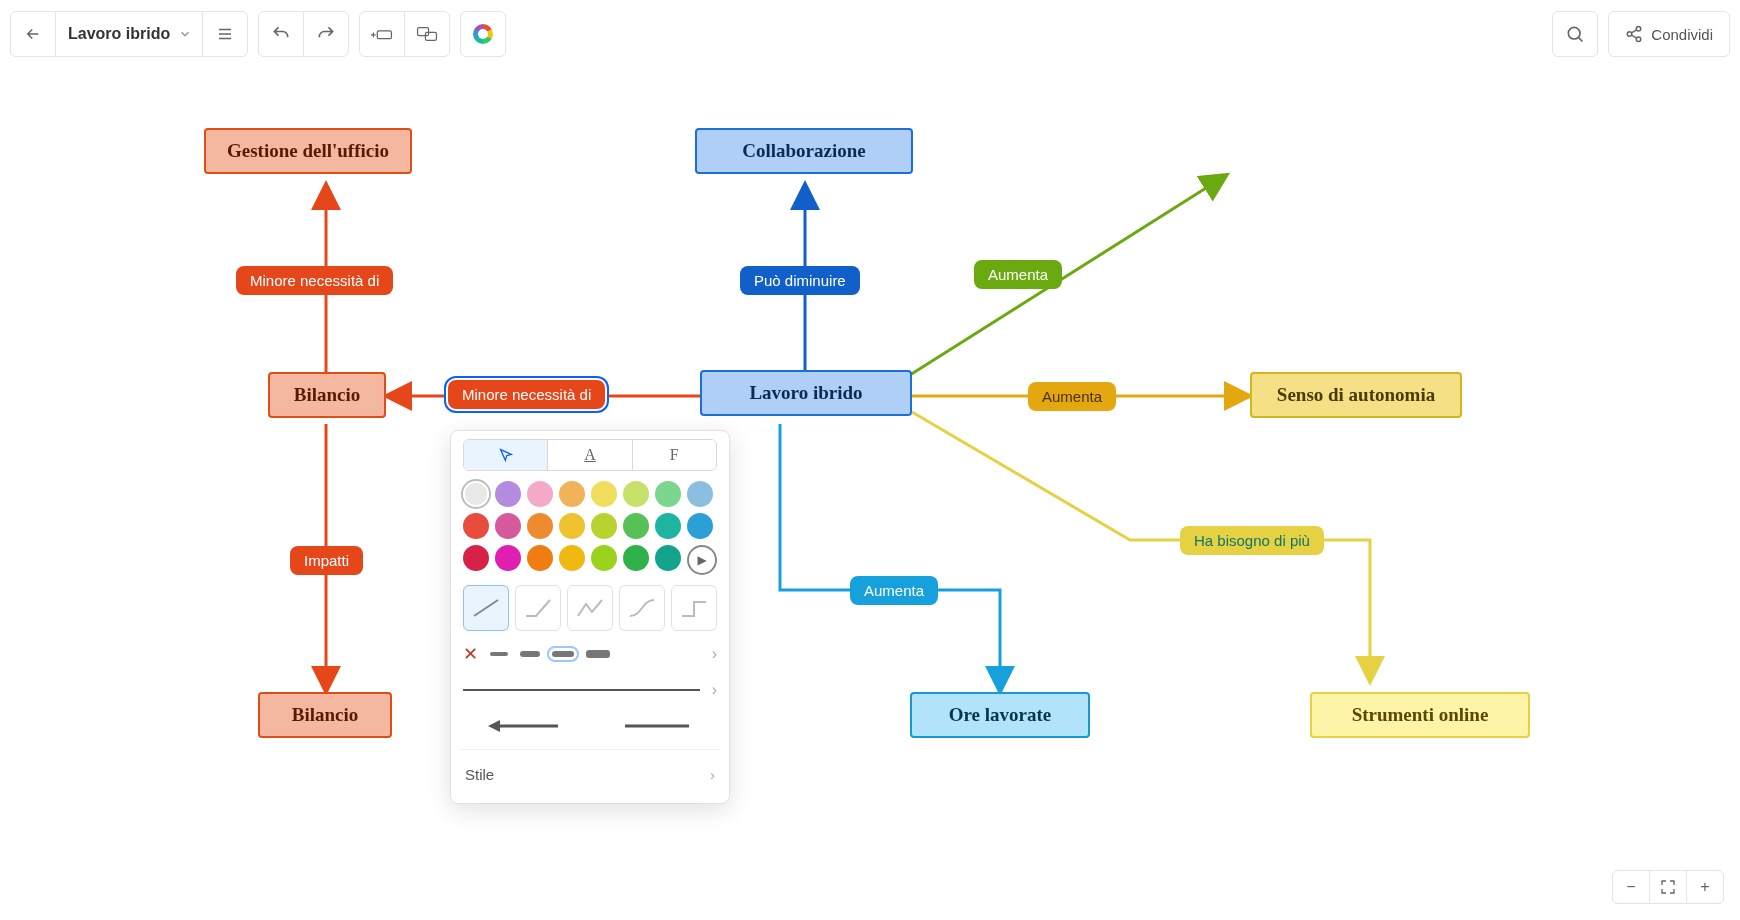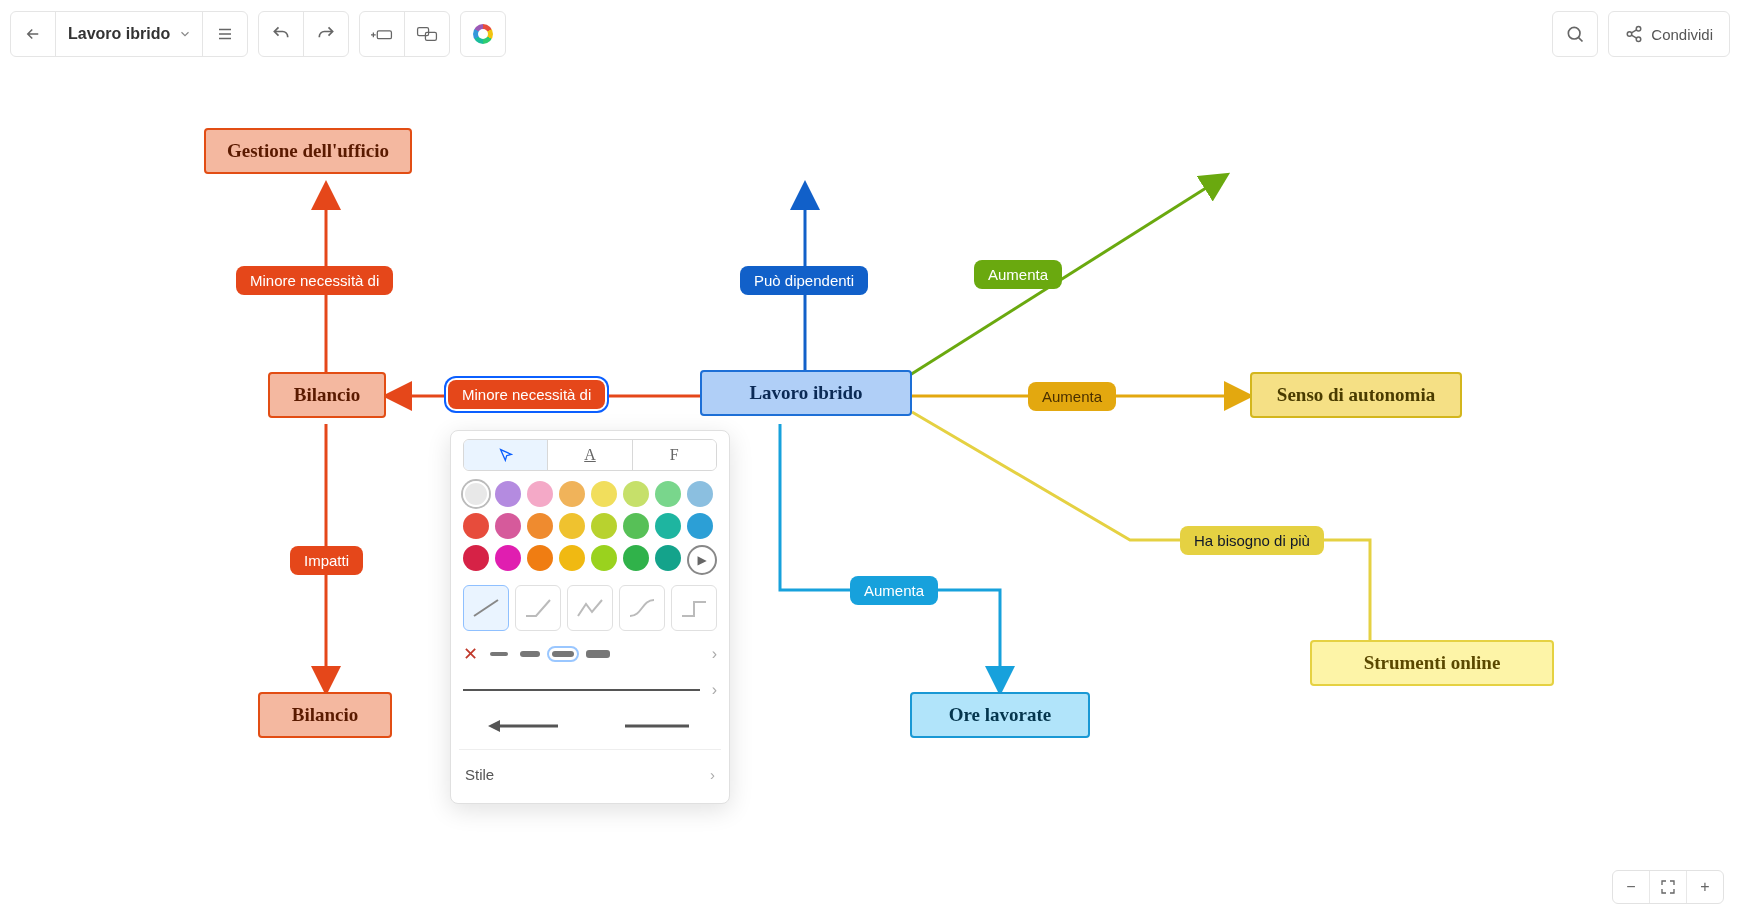--- a/index.html
+++ b/index.html
@@ -25,21 +25,21 @@
   .c-green{background:#c6ec6e;border-color:#6aa90f;color:#1b3a00}
   .c-mustard{background:#f5e085;border-color:#d3b61d;color:#4a3c00}
   .c-yellow{background:#fdf4a7;border-color:#e5d142;color:#5a4800}
   .c-cyan{background:#b1e4fa;border-color:#1998d4;color:#05364e}
 
   .link-label{position:absolute;color:#fff;font-size:15px;padding:6px 14px;border-radius:8px;cursor:pointer}
   .ll-orange{background:#e5471a}
   .ll-blue{background:#1160c9}
   .ll-green{background:#6aa90f}
   .ll-mustard{background:#e3a80f;color:#4a3000}
-  .ll-yellow{background:#e5d142;color:#0f172a}
+  .ll-yellow{background:#e5d142;color:#0f766e}
   .ll-cyan{background:#17a1dc}
   .selected-lbl{box-shadow:0 0 0 2px #fff,0 0 0 4px #0b5fff}
 
   
   .popover{position:absolute;width:280px;background:#fff;border:1px solid #e0e0e0;border-radius:8px;box-shadow:0 6px 24px rgba(0,0,0,.12);padding:8px 12px 12px;box-sizing:border-box}
   .tabs{display:flex;border:1px solid #d8d8d8;border-radius:6px;overflow:hidden;margin-bottom:10px}
   .tab{flex:1;height:30px;display:flex;align-items:center;justify-content:center;color:#666;background:#fff;cursor:pointer}
   .tab+.tab{border-left:1px solid #d8d8d8}
   .tab.sel{background:#eaf4ff;color:#0b5fff}
   .swatches{display:grid;grid-template-columns:repeat(8,26px);gap:6px;margin-bottom:10px}
@@ -172,28 +172,29 @@
 
     <path d="M912 412 L1130 540 L1370 540 L1370 680" fill="none" stroke="#e5d142" stroke-width="3" marker-end="url(#ah-yel)"></path>
 
     <path d="M780 424 L780 590 L1000 590 L1000 690" fill="none" stroke="#17a1dc" stroke-width="3" marker-end="url(#ah-cyan)"></path>
   </svg>
 
   <div class="box c-blue" style="left:700px;top:370px;width:212px">Lavoro ibrido</div>
   <div class="box c-orange" style="left:204px;top:128px;width:208px">Gestione dell'ufficio</div>
   <div class="box c-orange" style="left:268px;top:372px;width:118px">Bilancio</div>
   <div class="box c-orange" style="left:258px;top:692px;width:134px">Bilancio</div>
+  <div class="box c-blue" style="left:695px;top:128px;width:218px">Collaborazione</div>
   <div class="box c-mustard" style="left:1250px;top:372px;width:212px">Senso di autonomia</div>
-  <div class="box c-yellow" style="left:1310px;top:640px;width:244px">Strumenti online</div>
+  <div class="box c-yellow" style="left:1310px;top:692px;width:220px">Strumenti online</div>
   <div class="box c-cyan" style="left:910px;top:692px;width:180px">Ore lavorate</div>
 
   <div class="link-label ll-orange" style="left:236px;top:266px">Minore necessità di</div>
   <div class="link-label ll-orange selected-lbl" style="left:448px;top:380px">Minore necessità di</div>
   <div class="link-label ll-orange" style="left:290px;top:546px">Impatti</div>
-  <div class="link-label ll-blue" style="left:740px;top:266px">Può dipendenti</div>
+  <div class="link-label ll-blue" style="left:740px;top:266px">Può diminuire</div>
   <div class="link-label ll-green" style="left:974px;top:260px">Aumenta</div>
   <div class="link-label ll-mustard" style="left:1028px;top:382px">Aumenta</div>
   <div class="link-label ll-yellow" style="left:1180px;top:526px">Ha bisogno di più</div>
   <div class="link-label ll-cyan" style="left:850px;top:576px">Aumenta</div>
 
   <div class="popover" style="left:450px;top:430px">
     <div class="tabs">
       <div class="tab sel">
         <svg width="16" height="16" viewBox="0 0 24 24" fill="none" stroke="#0b5fff" stroke-width="2">
             <path d="M4 4l7 16 2-7 7-2z"></path>

